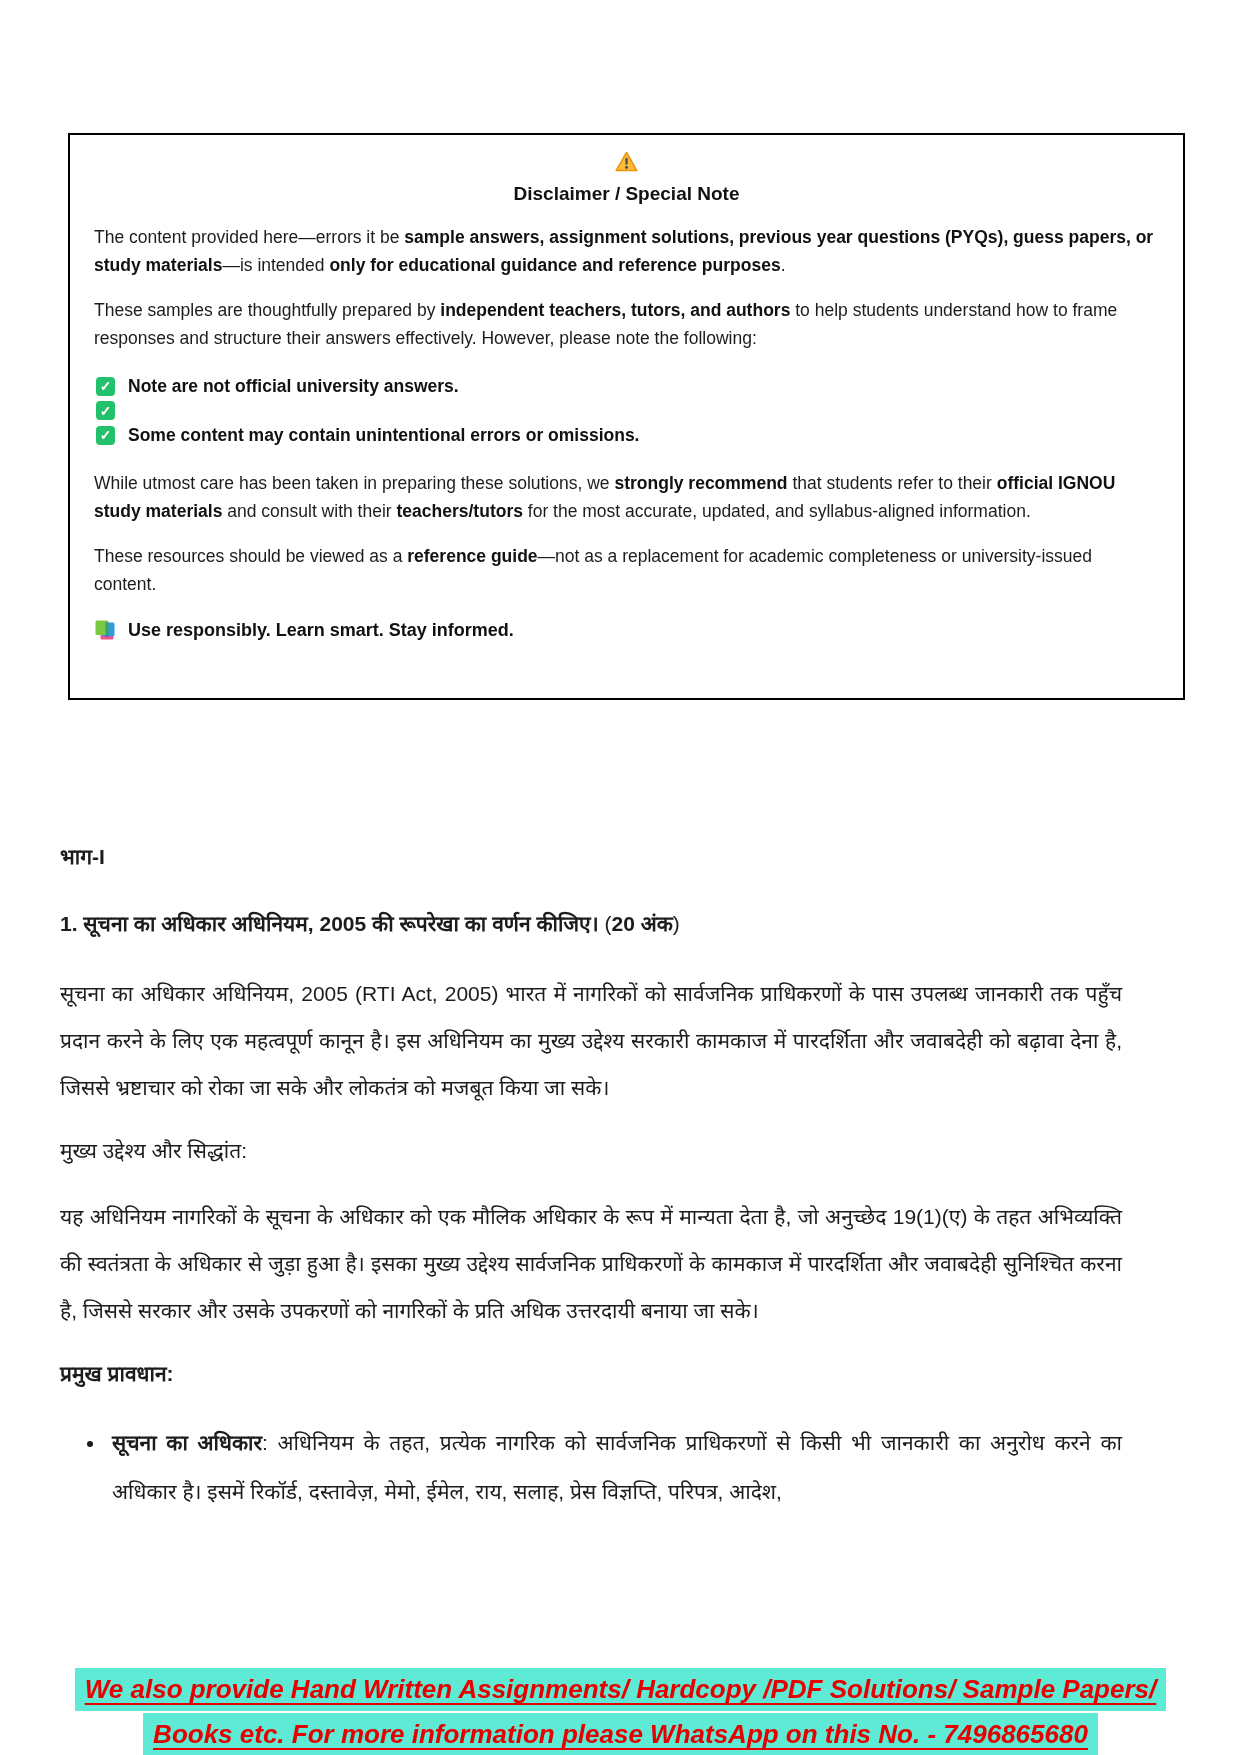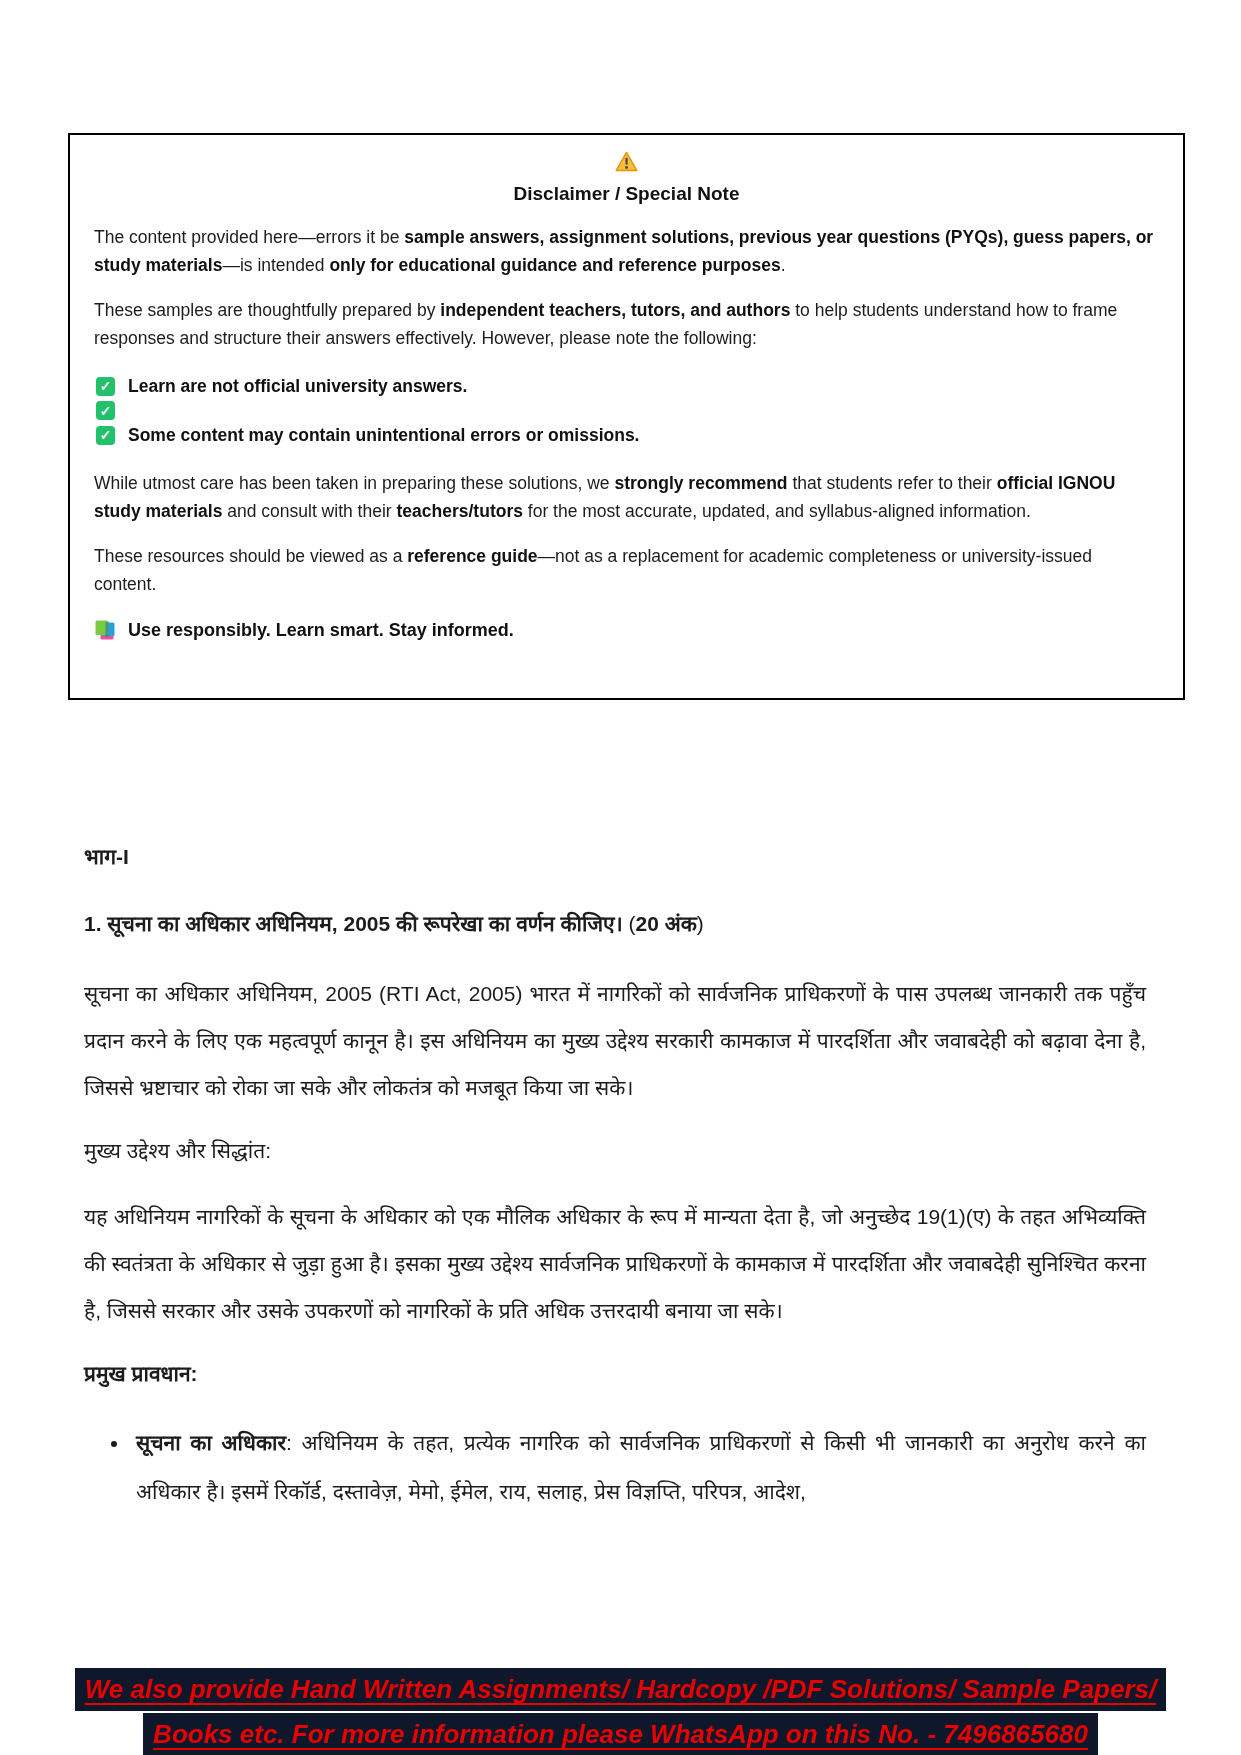--- a/index.html
+++ b/index.html
@@ -35,36 +35,36 @@
   .check-box {
     width: 19px; height: 19px; flex: 0 0 auto;
     border-radius: 4px; background: #23c16b;
     color: #ffffff; font-size: 14px; font-weight: bold;
     display: flex; align-items: center; justify-content: center;
   }
   .d-closing { display: flex; align-items: center; gap: 12px; font-weight: bold; font-size: 18px; margin-top: 21px; color: #111; }
   .books-svg { width: 22px; height: 22px; flex: 0 0 auto; }
 
   
-  .content { position: absolute; left: 84px; top: 842px; width: 1062px; }
+  .content { position: absolute; left: 60px; top: 842px; width: 1062px; }
   .part-heading { font-size: 21px; font-weight: bold; margin: 0 0 38px 0; }
   .question-heading { font-size: 21px; font-weight: bold; margin: 0 0 30px 0; line-height: 32px; }
   .question-heading .marks-paren { font-weight: normal; }
   .h-para { font-size: 21px; line-height: 47px; text-align: justify; margin: 0 0 24px 0; }
   .h-subheading { font-size: 21px; line-height: 32px; margin: 0 0 26px 0; }
   .h-subheading-bold { font-size: 21px; line-height: 32px; font-weight: bold; margin: 12px 0 28px 0; }
   .h-bullets { margin: 0; padding-left: 46px; }
   .h-bullets li { font-size: 21px; line-height: 49px; text-align: justify; padding-left: 6px; }
 
   
   .promo-footer { position: absolute; left: 0; top: 1668px; width: 100%; text-align: center; }
   .promo-line { margin: 0; line-height: 41px; }
   .hl {
     display: inline-block;
-    background: #0f172a;
+    background: #5eead4;
     color: #e60000;
     font-weight: bold; font-style: italic;
     font-size: 26px;
     padding: 1px 10px;
     text-decoration: underline;
     text-decoration-thickness: 2px;
     text-underline-offset: 5px;
   }
 </style>
 </head>
@@ -82,21 +82,21 @@
       <span>Disclaimer / Special Note</span>
     </div>
 
     <p class="d-para"><span>The content provided here—errors it be </span><b>sample answers, assignment solutions, previous year questions (PYQs), guess papers, or study materials</b><span>—is intended </span><b>only for educational guidance and reference purposes</b><span>.</span></p>
 
     <p class="d-para"><span>These samples are thoughtfully prepared by </span><b>independent teachers, tutors, and authors</b><span> to help students understand how to frame responses and structure their answers effectively. However, please note the following:</span></p>
 
     <div class="d-check-list">
       <div class="d-check">
         <span class="check-box">✓</span>
-        <b>Learn are not official university answers.</b>
+        <b>Note are not official university answers.</b>
       </div>
       <div class="d-check">
         <span class="check-box">✓</span>
       </div>
       <div class="d-check">
         <span class="check-box">✓</span>
         <b>Some content may contain unintentional errors or omissions.</b>
       </div>
     </div>
 

